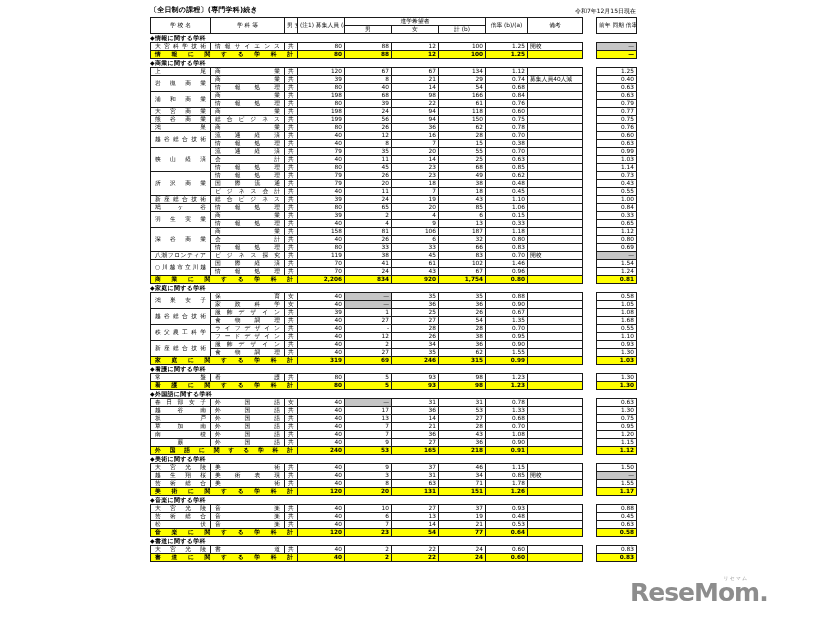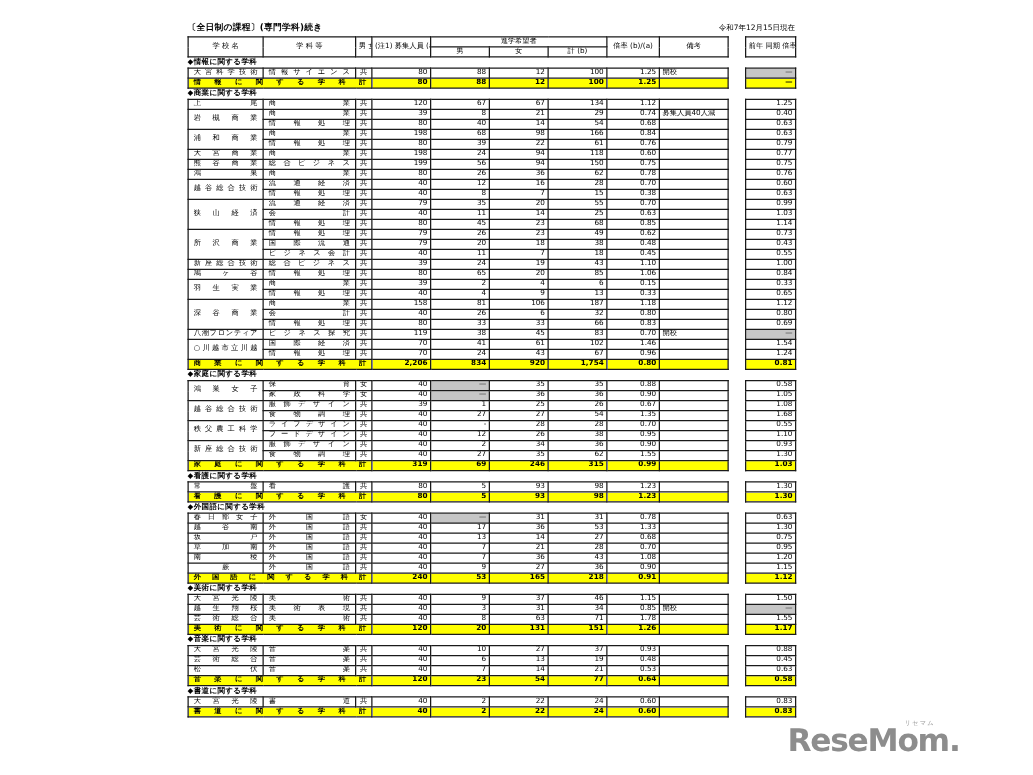--- a/index.html
+++ b/index.html
@@ -1,18 +1,18 @@
 <!DOCTYPE html>
 <html><head>
 <meta charset="utf-8">
 <style>
   html,body{margin:0;padding:0;}
   .page{position:relative;width:826px;height:620px;background:#ffffff;overflow:hidden;
         font-family:"DejaVu Sans","Liberation Sans",sans-serif;color:#000;}
-  .doc{position:absolute;left:122px;top:18px;width:486px;padding-left:28px;}
+  .doc{position:absolute;left:122px;top:6px;width:486px;padding-left:28px;}
   .titlebar{display:flex;justify-content:space-between;align-items:flex-end;
             font-size:7px;line-height:9px;margin-bottom:2px;}
   .title{font-weight:bold;letter-spacing:0.2px;}
   .datenote{font-size:6px;}
   table.grid{border-collapse:collapse;table-layout:fixed;width:486px;}
   table.grid td{border:1px solid #1a1a1a;font-size:5.8px;line-height:7px;height:7px;
                 padding:0 2px;overflow:hidden;white-space:nowrap;vertical-align:middle;}
   td.sp{border:none !important;background:transparent !important;padding:0;}
   td.num{text-align:right;padding-right:5px;font-size:6px;}
   td.g{text-align:center;padding:0;font-size:5.5px;}

